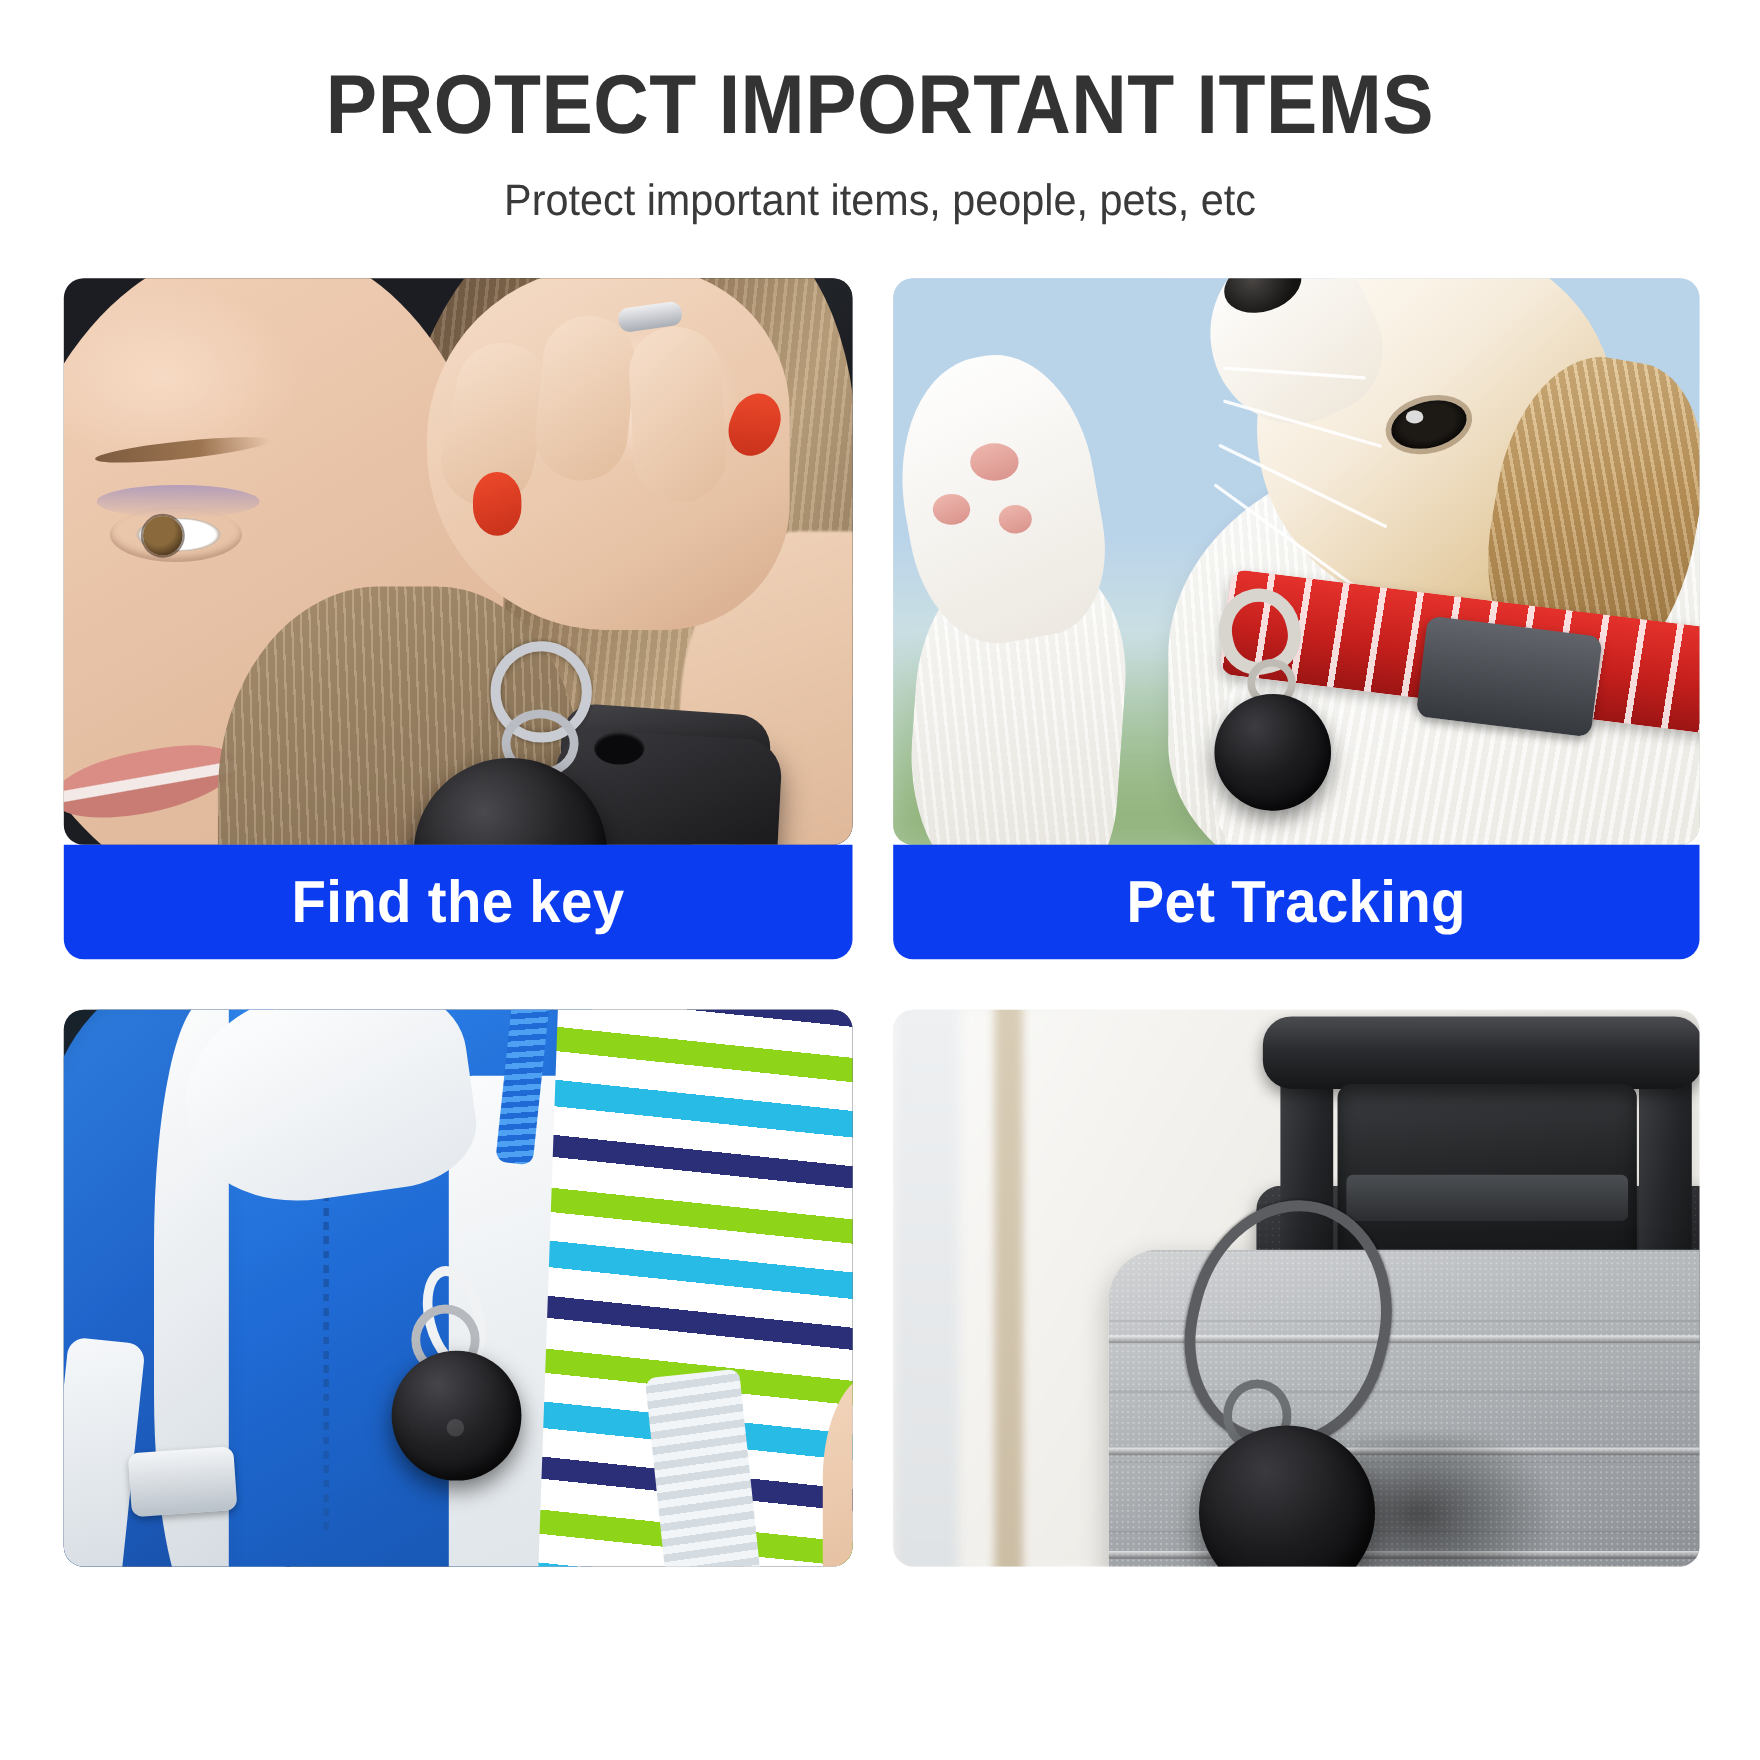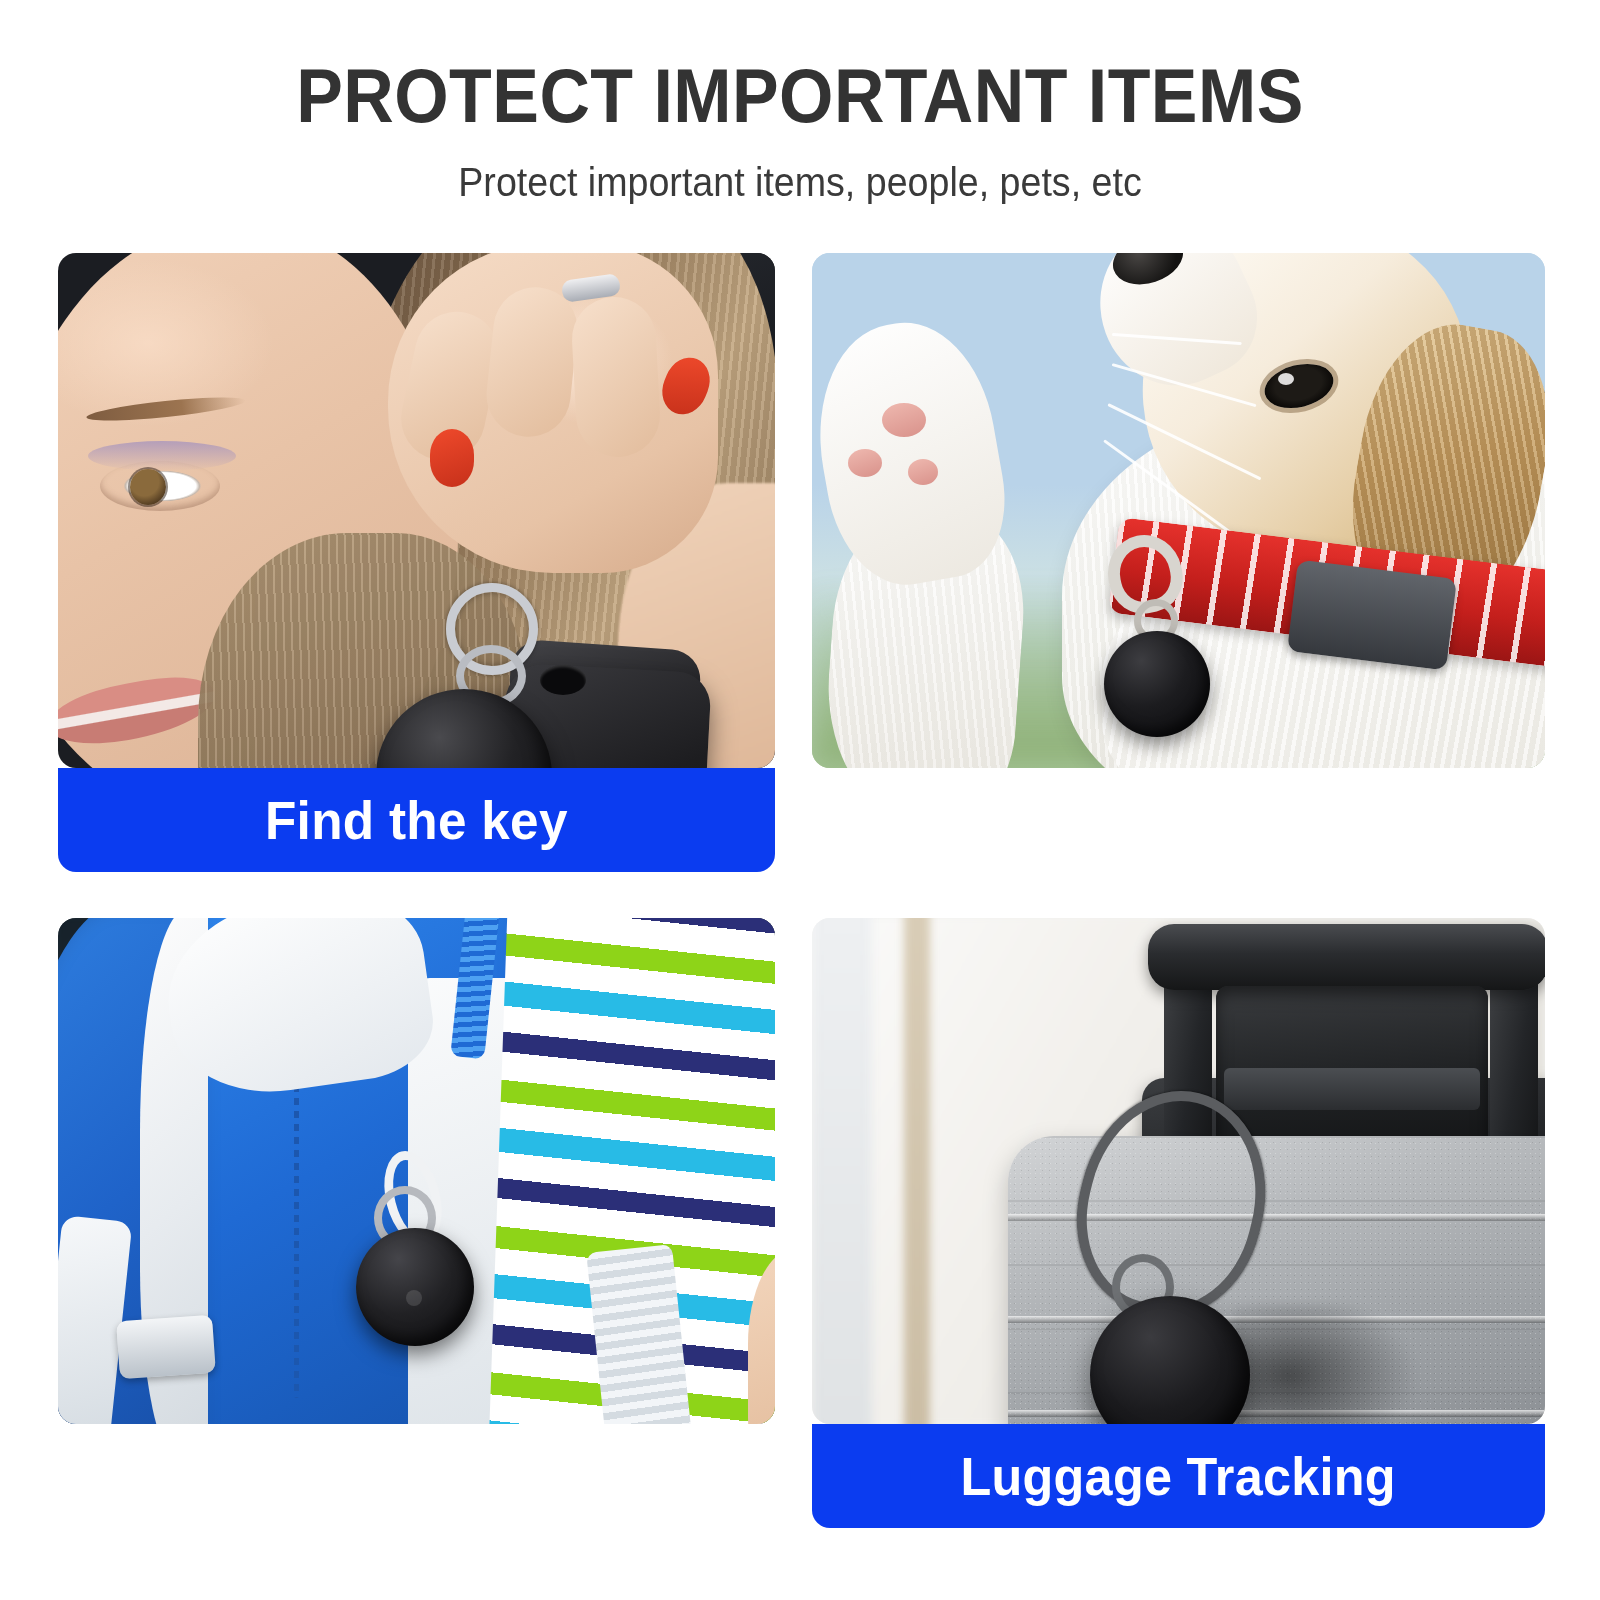--- a/index.html
+++ b/index.html
@@ -607,20 +607,23 @@
       <div class="whisker" style="left:300px;top:110px;width:150px;transform:rotate(16deg);"></div>
       <div class="whisker" style="left:296px;top:150px;width:170px;transform:rotate(26deg);"></div>
       <div class="whisker" style="left:292px;top:186px;width:160px;transform:rotate(36deg);"></div>
       <div class="whisker" style="left:300px;top:80px;width:130px;transform:rotate(4deg);"></div>
       <div class="collar"></div>
       <div class="buckle"></div>
       <div class="dring"></div>
       <div class="smallring"></div>
       <div class="tagdisc"></div>
     </div>
+    <div class="caption">
+      <span>Pet Tracking</span>
+    </div>
   </div>
 
   <div class="card bl">
     <div class="photo p3">
       <div class="bgdark"></div>
       <div class="packleft"></div>
       <div class="packwhite"></div>
       <div class="packmain"></div>
       <div class="seam"></div>
       <div class="packwhite2"></div>
@@ -652,18 +655,15 @@
       <div class="shell"></div>
       <div class="shelltex"></div>
       <div class="ridge r1"></div>
       <div class="ridge r2"></div>
       <div class="ridge r3"></div>
       <div class="tagshadow"></div>
       <div class="wireloop"></div>
       <div class="wireloop2"></div>
       <div class="tagdisc"></div>
     </div>
-    <div class="caption">
-      <span>Luggage Tracking</span>
-    </div>
   </div>
 
 </div>
 
 </body></html>

